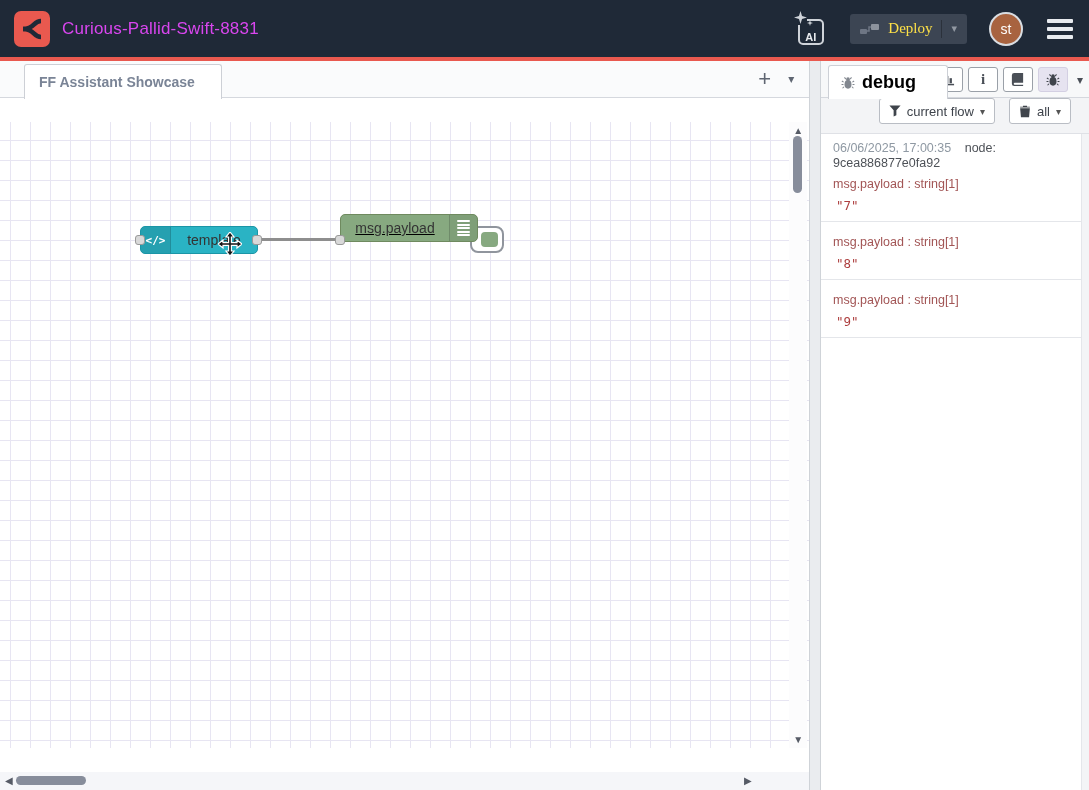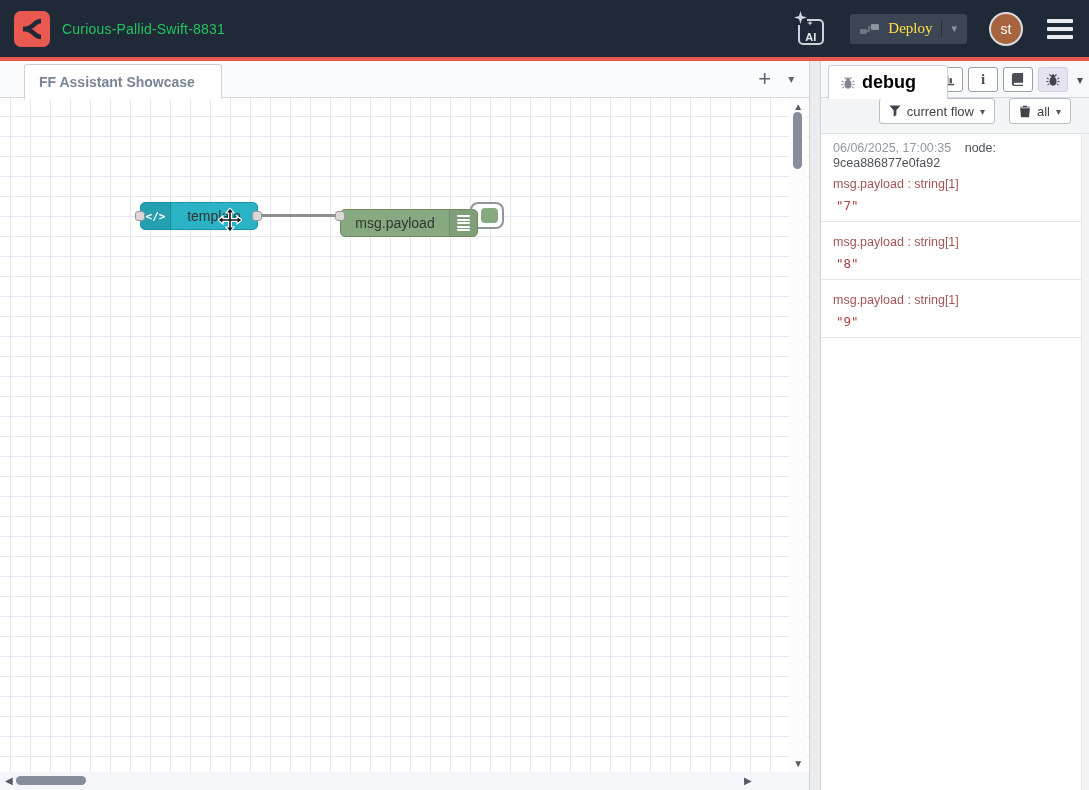--- a/index.html
+++ b/index.html
@@ -3,21 +3,21 @@
 <meta charset="utf-8">
 <style>
   * { box-sizing: border-box; }
   body { margin:0; background:#fff; font-family:"Liberation Sans",sans-serif; }
   #app { position:relative; width:1089px; height:790px; overflow:hidden; background:#fff; }
 
   
   .header { height:57px; background:var(--header-bg,#1f2937); display:flex; align-items:center; padding:0 14px; }
   .logo { width:36px; height:36px; border-radius:7px; background:var(--brand-red,#e9594f);
           display:flex; align-items:center; justify-content:center; margin-right:12px; cursor:pointer; }
-  .title { color:#22c55e; font-size:14px; letter-spacing:.2px;text-align:center; }
+  .title { color:#d946ef; font-size:17px; letter-spacing:.2px;text-align:center; }
   .header-right { margin-left:auto; display:flex; align-items:center; gap:22px; }
 
   .ai-btn { position:relative; width:34px; height:38px; cursor:pointer; }
   .ai-box { position:absolute; left:4px; top:9px; width:26px; height:26px; border:2px solid #cfd3d9; border-radius:5px; }
   .star-mask { position:absolute; left:-2px; top:1px; width:15px; height:14px; background:var(--header-bg,#1f2937); }
   .star-big { position:absolute; left:0; top:1px; }
   .star-small { position:absolute; left:13px; top:10px; }
   .ai-label { position:absolute; left:11px; bottom:5px; color:#e8eaed; font-weight:bold; font-size:11px; }
 
   .deploy-btn { display:flex; align-items:center; background:#3c4553; border-radius:3px; height:30px; padding:0 10px; cursor:pointer; }
@@ -28,21 +28,21 @@
 
   .avatar { width:34px; height:34px; border-radius:50%; background:var(--avatar-bg,#a8633f); border:2px solid #d9dde2;
             color:#fff; font-size:14px; display:flex; align-items:center; justify-content:center; cursor:pointer; }
   .hamburger { display:flex; flex-direction:column; gap:4px; cursor:pointer; padding:4px 2px; }
   .hamburger b { display:block; width:26px; height:4px; background:#e8ebef; border-radius:1px; }
 
   .red-line { height:4px; background:var(--brand-red,#e9594f); }
 
   
   .main { display:flex; height:729px; }
-  .canvas-col { width:909px; display:flex; flex-direction:column; position:relative; }
+  .canvas-col { width:909px; display:flex; flex-direction:column; position:relative;gap:24px; }
   .divider { width:13px; background:#eaecef; border-left:1px solid #cfd3d8; border-right:1px solid #cfd3d8; cursor:col-resize; }
   .sidebar { width:301px; display:flex; flex-direction:column; background:#fff; }
 
   
   .tabbar { position:relative; height:37px; background:#fafbfc; border-bottom:1px solid #d5d8de; }
   .ws-tab { position:absolute; left:24px; top:3px; height:35px; width:198px; background:#fff; z-index:2;
             border:1px solid #cdd0d6; border-bottom:none; border-radius:3px 3px 0 0;
             display:flex; align-items:center; padding-left:14px; cursor:pointer; }
   .ws-tab span { color:#7a8496; font-weight:bold; font-size:14px; }
   .ws-actions { position:absolute; right:15px; top:0; height:100%; display:flex; align-items:center; gap:17px; }
@@ -50,21 +50,21 @@
   .chev-gray { font-size:12px; color:#5f6672; cursor:pointer; }
 
   
   .workspace { position:relative; flex:1; background:#fff; overflow:hidden;
     background-image:linear-gradient(to right,#e7e5f2 1px,transparent 1px),
                      linear-gradient(to bottom,#e7e5f2 1px,transparent 1px);
     background-size:20px 20px; background-position:10px 18px; }
 
   .node { position:absolute; height:28px; border-radius:5px; display:flex; align-items:stretch; z-index:2; cursor:move; }
   .node-template { left:140px; top:104px; width:118px; background:var(--node-template,#2ab3c4); border:1px solid #1b95a6; }
-  .node-debug { left:340px; top:111px; width:138px; background:var(--node-debug,#87a980); border:1px solid #6f8a5f; }
+  .node-debug { left:340px; top:92px; width:138px; background:var(--node-debug,#87a980); border:1px solid #6f8a5f;text-decoration:underline; }
   .node-icon-left { width:30px; background:rgba(0,0,0,.10); border-right:1px solid rgba(0,0,0,.12);
                     border-radius:4px 0 0 4px; display:flex; align-items:center; justify-content:center; }
   .node-icon-left span { color:#fff; font-family:"DejaVu Sans Mono",monospace; font-weight:bold; font-size:11px; }
   .node-label { flex:1; display:flex; align-items:center; justify-content:center; color:#333; font-size:14px; }
   .node-icon-right { width:28px; background:rgba(0,0,0,.06); border-left:1px solid rgba(0,0,0,.12);
                      border-radius:0 4px 4px 0; display:flex; align-items:center; justify-content:center; }
   .bars { display:flex; flex-direction:column; gap:1.5px; }
   .bars b { width:13px; height:2px; background:#fff; border-radius:1px; }
 
   .port { position:absolute; width:10px; height:10px; background:#d9d9d9; border:1px solid #999; border-radius:3px; z-index:3; cursor:crosshair; }

